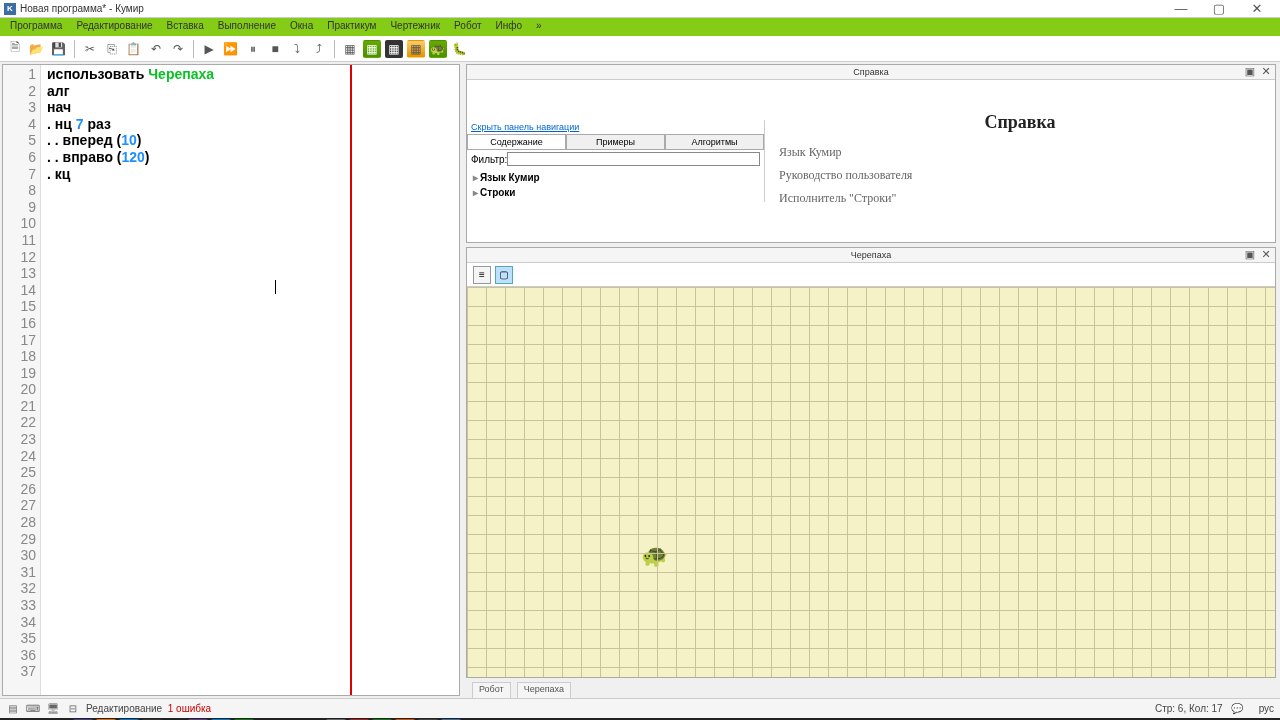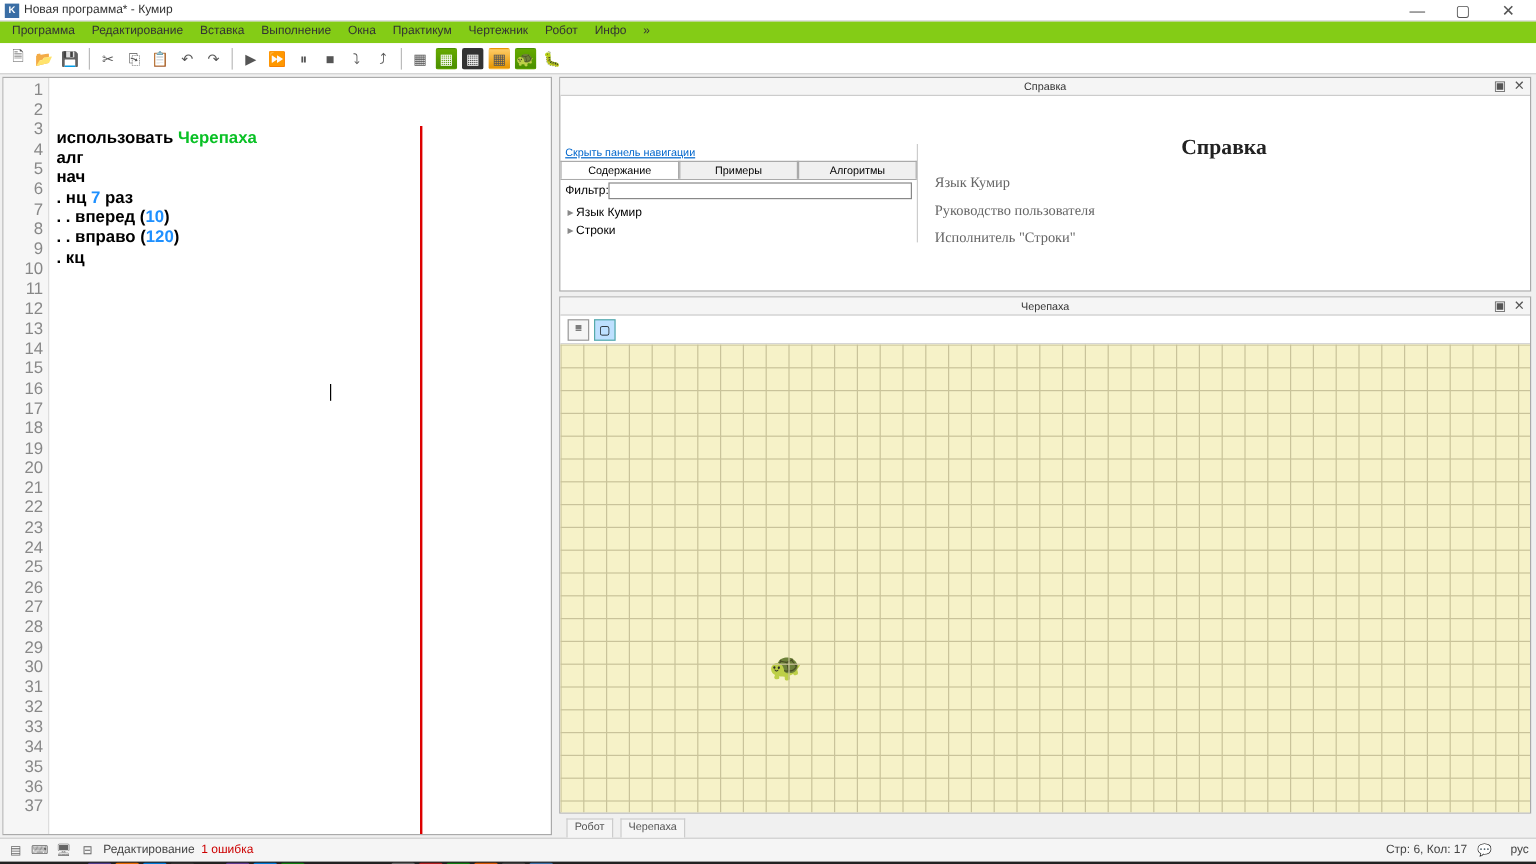--- a/index.html
+++ b/index.html
@@ -12,41 +12,41 @@
 .menubar span{padding:2px 6px;cursor:pointer;}
 .toolbar{height:26px;background:#fff;border-bottom:1px solid #ccc;display:flex;align-items:center;padding:0 6px;gap:4px;}
 .tbtn{width:18px;height:18px;border:1px solid transparent;display:flex;align-items:center;justify-content:center;cursor:pointer;font-size:12px;color:#555;}
 .tbtn.sep{width:1px;background:#bbb;height:18px;margin:0 2px;border:none;}
 .tb-green{background:linear-gradient(#6a0,#4a8f00);color:#fff;border-radius:2px;}
 .tb-yel{background:linear-gradient(#fc6,#e59400);border-radius:2px;}
 .tb-black{background:#333;color:#fff;border-radius:2px;}
 .main{display:flex;height:636px;}
 .editor{width:458px;background:#fff;border:1px solid #aaa;margin:2px 0 2px 2px;position:relative;display:flex;}
 .gutter{width:38px;background:#f6f6f6;border-right:1px solid #ddd;text-align:right;padding:1px 4px 0 0;font-family:Consolas,monospace;font-size:14px;color:#888;line-height:16.6px;}
-.code{flex:1;padding:1px 6px;font-family:Consolas,monospace;font-size:14px;font-weight:bold;line-height:16.6px;position:relative;margin-top:40px;}
+.code{flex:1;padding:1px 6px;font-family:Consolas,monospace;font-size:14px;font-weight:bold;line-height:16.6px;position:relative;}
 .redbar{position:absolute;left:309px;top:0;width:2px;height:100%;background:#d00;}
 .code .kw{color:#000;}
 .code .act{color:#09c125;}
 .code .num{color:#1e90ff;}
 .caret{position:absolute;left:234px;top:215px;width:1px;height:14px;background:#000;}
 .right{flex:1;display:flex;flex-direction:column;padding:2px 4px 0 6px;}
 .panel{border:1px solid #aaa;background:#fff;margin-bottom:4px;}
 .panel-title{height:15px;background:#f5f5f5;border-bottom:1px solid #ccc;display:flex;align-items:center;justify-content:center;font-size:9px;color:#333;position:relative;}
 .panel-ctrl{position:absolute;right:2px;top:0;display:flex;gap:2px;}
 .panel-ctrl span{width:14px;height:13px;display:flex;align-items:center;justify-content:center;font-size:11px;cursor:pointer;color:#555;}
 .help-panel{height:162px;display:flex;align-items:center;}
 .help-left{width:298px;border-right:1px solid #ccc;display:flex;flex-direction:column;}
 .help-link{color:#0066cc;text-decoration:underline;font-size:9px;padding:2px 4px;cursor:pointer;}
 .help-tabs{display:flex;border-bottom:1px solid #aaa;}
 .help-tab{flex:1;text-align:center;font-size:9px;padding:2px 0;border:1px solid #aaa;border-bottom:none;background:#f0f0f0;cursor:pointer;}
 .help-tab.active{background:#fff;}
 .filter-row{display:flex;align-items:center;padding:2px 4px;font-size:10px;}
 .filter-row input{flex:1;height:14px;border:1px solid #888;font-size:10px;padding:0 2px;}
 .help-tree{padding:2px 6px;font-size:10px;line-height:15px;}
-.help-tree div{cursor:pointer;}
+.help-tree div{cursor:pointer;font-weight:bold;}
 .help-tree .arr{color:#888;margin-right:2px;}
 .help-right{flex:1;padding:8px 14px;}
 .help-right h2{font-family:Georgia,serif;font-weight:bold;font-size:18px;text-align:center;margin-bottom:8px;color:#222;}
 .help-right .link{color:#666;font-family:Georgia,serif;font-size:12px;padding:4px 0;cursor:pointer;display:block;}
 .turtle-panel{flex:1;display:flex;flex-direction:column;}
 .turtle-toolbar{height:24px;background:#fff;display:flex;align-items:center;padding:2px 6px;gap:4px;border-bottom:1px solid #ccc;}
 .ttb{width:18px;height:18px;border:1px solid #999;background:#f5f5f5;display:flex;align-items:center;justify-content:center;font-size:10px;cursor:pointer;}
 .ttb.blue{background:#bee0ff;border-color:#5aa;}
 .canvas{flex:1;background:#f6f2c8;position:relative;overflow:hidden;}
 .gridv{position:absolute;top:0;bottom:0;width:1px;background:#c9c39a;}

